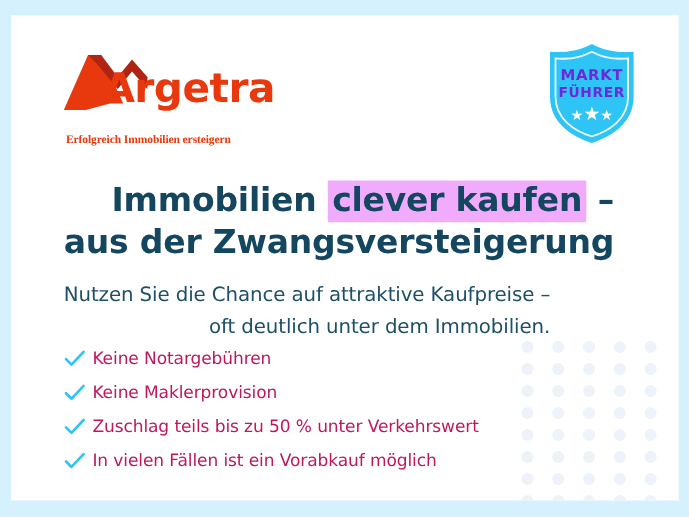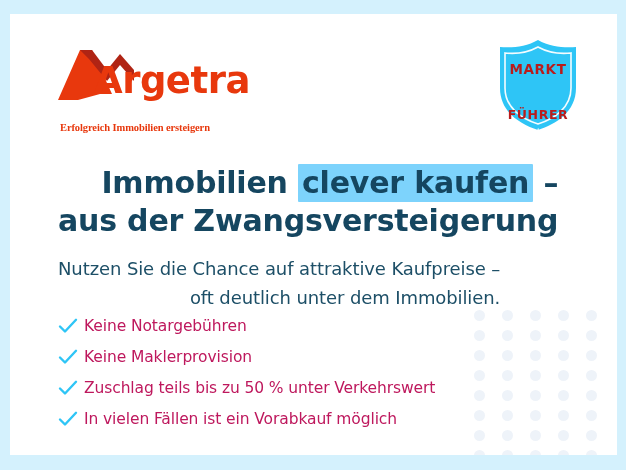--- a/index.html
+++ b/index.html
@@ -69,42 +69,42 @@
   }
   .badge svg{display:block;}
   .badge-text{
     position:absolute;left:0;top:0;width:86px;height:94px;
     display:flex;flex-direction:column;align-items:center;
     justify-content:flex-start;
     padding-top:24px;box-sizing:border-box;
     pointer-events:none;
   }
   .badge-line{
-    color:#b91c1c;font-weight:bold;font-size:13.5px;
+    color:#6d28d9;font-weight:bold;font-size:13.5px;
     letter-spacing:0.6px;line-height:1.12;
     font-family:"DejaVu Sans", sans-serif;
   }
-  .badge-line.small{font-size:12.5px;margin-top:31px;}
+  .badge-line.small{font-size:12.5px;}
   .badge-stars{
     margin-top:4px;color:#ffffff;font-size:13px;letter-spacing:0px;
     line-height:1;
   }
   .badge-stars .s-lg{font-size:17px;}
 
   
   .headline{
     position:absolute;left:48px;top:130px;z-index:3;
     font-size:30px;font-weight:bold;
     color:#154660;
     line-height:1.27;
     letter-spacing:-0.2px;
     font-family:"DejaVu Sans", sans-serif;
   }
   .headline .hl{
-    background:#7dd3fc;
+    background:#f0abfc;
     padding:1px 4px 2px 4px;
     border-radius:1px;
   }
   .headline .ln{display:block;white-space:nowrap;}
 
   
   .subhead{
     position:absolute;left:48px;top:222px;z-index:3;
     font-size:18px;font-weight:normal;
     color:#1d4f67;

